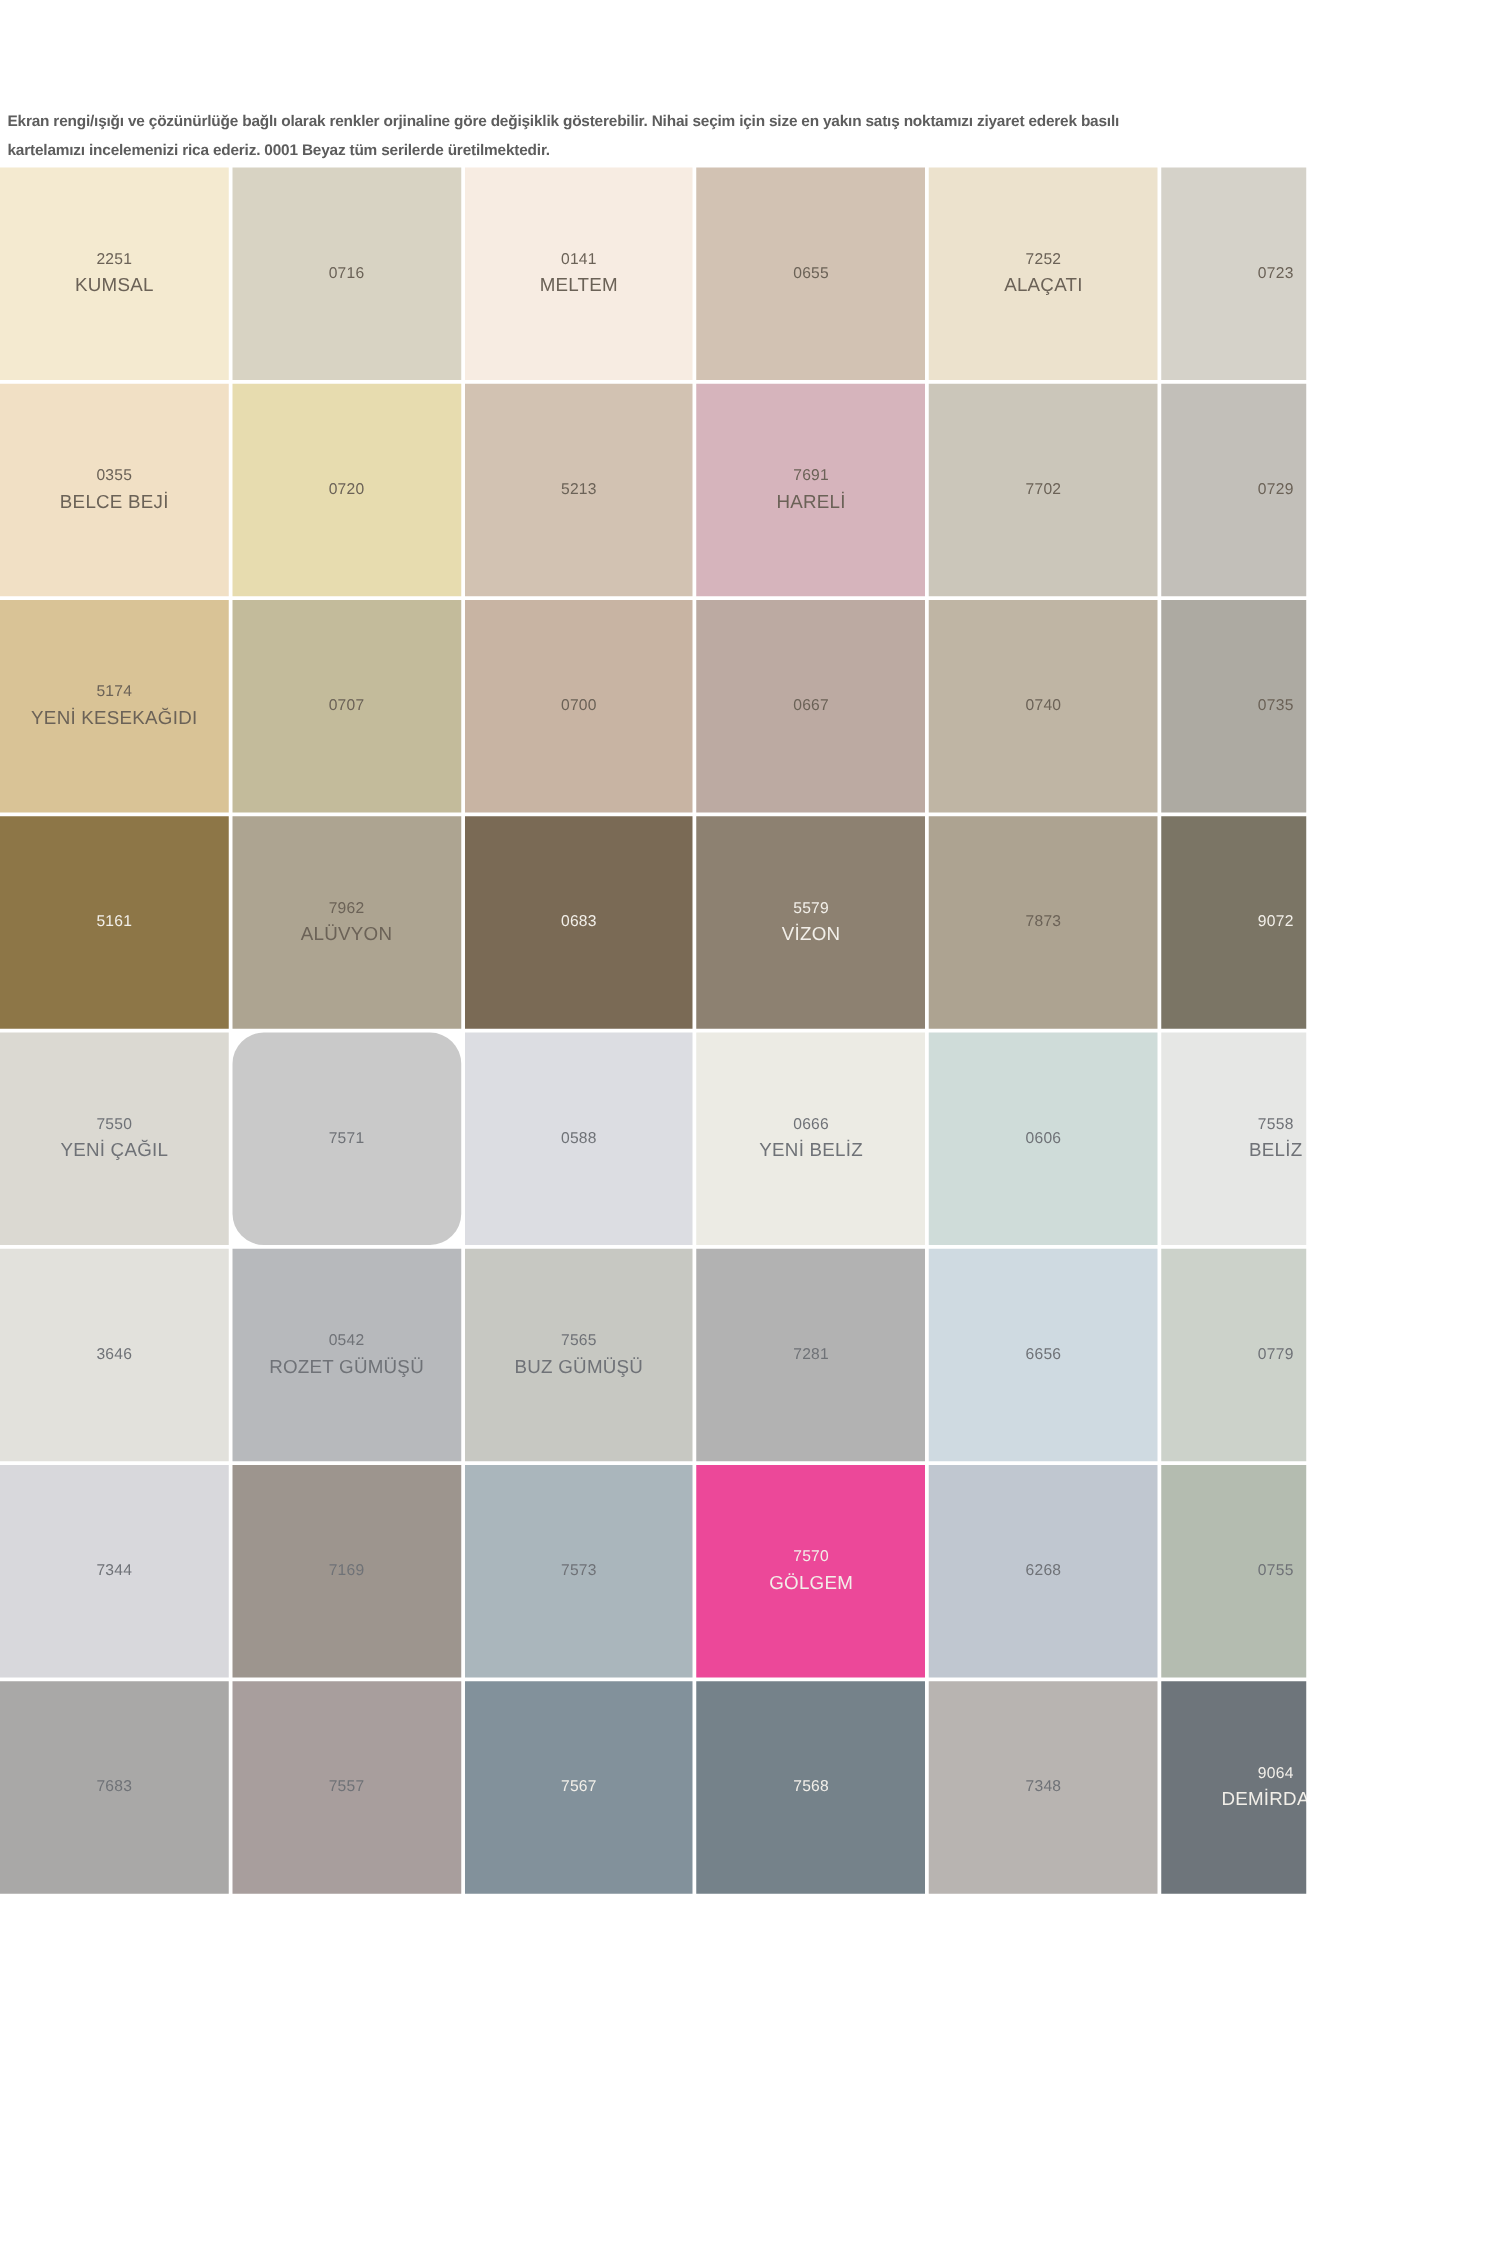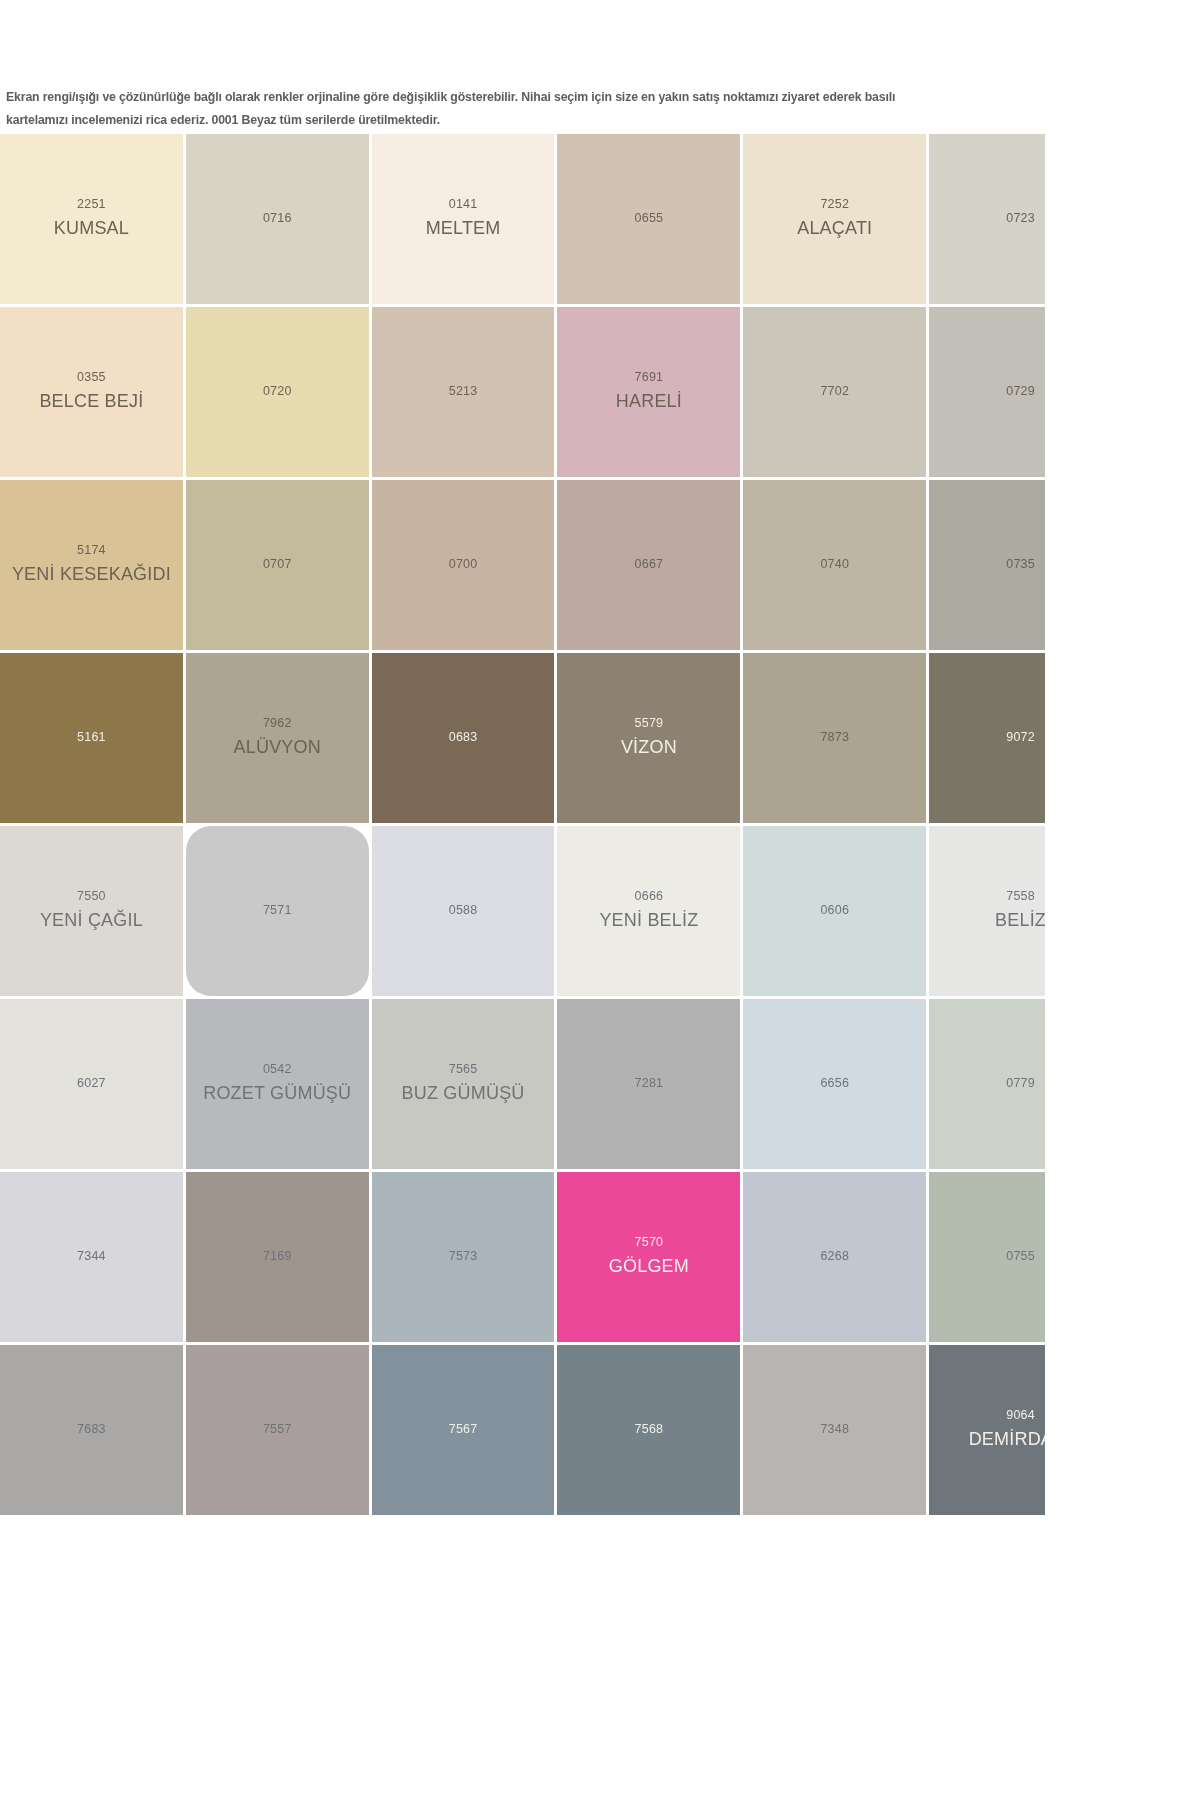--- a/index.html
+++ b/index.html
@@ -71,21 +71,21 @@
     line-height: 1.55;
     overflow: hidden;
   }
 
   .swatch .code {
     font-size: 12.5px;
     letter-spacing: 0.2px;
     display: block;
   }
   .swatch .name {
-    font-size: 18px;
+    font-size: 15px;
     letter-spacing: 0.2px;
     display: block;
   }
   .swatch .name:empty {
     display: none;
   }
   .swatch.dark .code,
   .swatch.dark .name {
     color: #f2efe9;
   }
@@ -214,21 +214,21 @@
         <span class="name">YENİ BELİZ</span>
       </div>
       <div class="swatch cool" style="background: rgb(207, 220, 217);">
         <span class="code">0606</span>
       </div>
       <div class="swatch cool" style="background: rgb(230, 231, 229);">
         <span class="code">7558</span>
         <span class="name">BELİZ</span>
       </div>
       <div class="swatch cool" style="background: rgb(226, 225, 220);">
-        <span class="code">6027</span>
+        <span class="code">3646</span>
       </div>
       <div class="swatch cool" style="background: rgb(183, 185, 188);">
         <span class="code">0542</span>
         <span class="name">ROZET GÜMÜŞÜ</span>
       </div>
       <div class="swatch cool" style="background: rgb(199, 200, 194);">
         <span class="code">7565</span>
         <span class="name">BUZ GÜMÜŞÜ</span>
       </div>
       <div class="swatch cool" style="background: rgb(178, 178, 178);">

